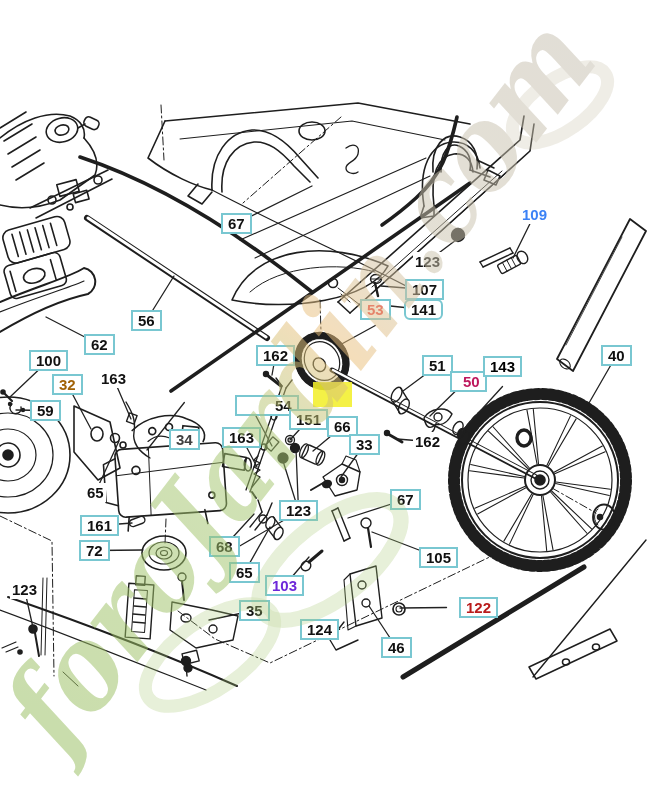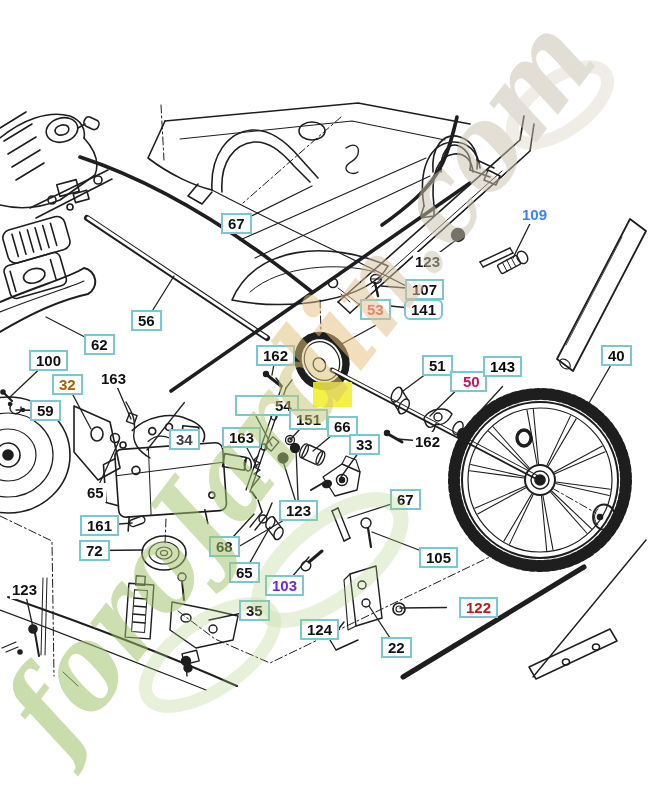--- a/index.html
+++ b/index.html
@@ -445,21 +445,21 @@
       <div class="callout plain" style="left: 520px; top: 205px; color: #3b82f6;">109</div>
       <div class="callout boxed" style="left: 601px; top: 345px; color: rgb(17, 17, 17);">40</div>
       <div class="callout boxed" style="left: 422px; top: 355px; color: rgb(17, 17, 17);">51</div>
       <div class="callout boxed" style="left: 450px; top: 371px; color: #be185d; padding-left: 11px;">50</div>
       <div class="callout boxed" style="left: 483px; top: 356px; color: #000000;">143</div>
       <div class="callout plain" style="left: 413px; top: 432px; color: rgb(17, 17, 17);">162</div>
       <div class="callout boxed" style="left: 349px; top: 434px; color: rgb(17, 17, 17);">33</div>
       <div class="callout boxed" style="left: 390px; top: 489px; color: rgb(17, 17, 17);">67</div>
       <div class="callout boxed" style="left: 419px; top: 547px; color: rgb(17, 17, 17);">105</div>
       <div class="callout boxed" style="left: 427px; top: 597px; color: #b91c1c; margin-left: 32px;">122</div>
-      <div class="callout boxed" style="left: 381px; top: 637px; color: rgb(17, 17, 17);">22</div>
+      <div class="callout boxed" style="left: 381px; top: 637px; color: rgb(17, 17, 17);">46</div>
     </div>
 
 <svg id="wm-layer" width="652" height="800" viewBox="0 0 652 800">
   <defs>
     <linearGradient id="wmg" gradientUnits="userSpaceOnUse" x1="0" y1="0" x2="880" y2="0">
       <stop offset="0" stop-color="#97bd5f"></stop>
       <stop offset="0.42" stop-color="#a6c771"></stop>
       <stop offset="0.56" stop-color="#eabf7b"></stop>
       <stop offset="0.70" stop-color="#cbc3ad"></stop>
       <stop offset="1" stop-color="#c6bfb0"></stop>

